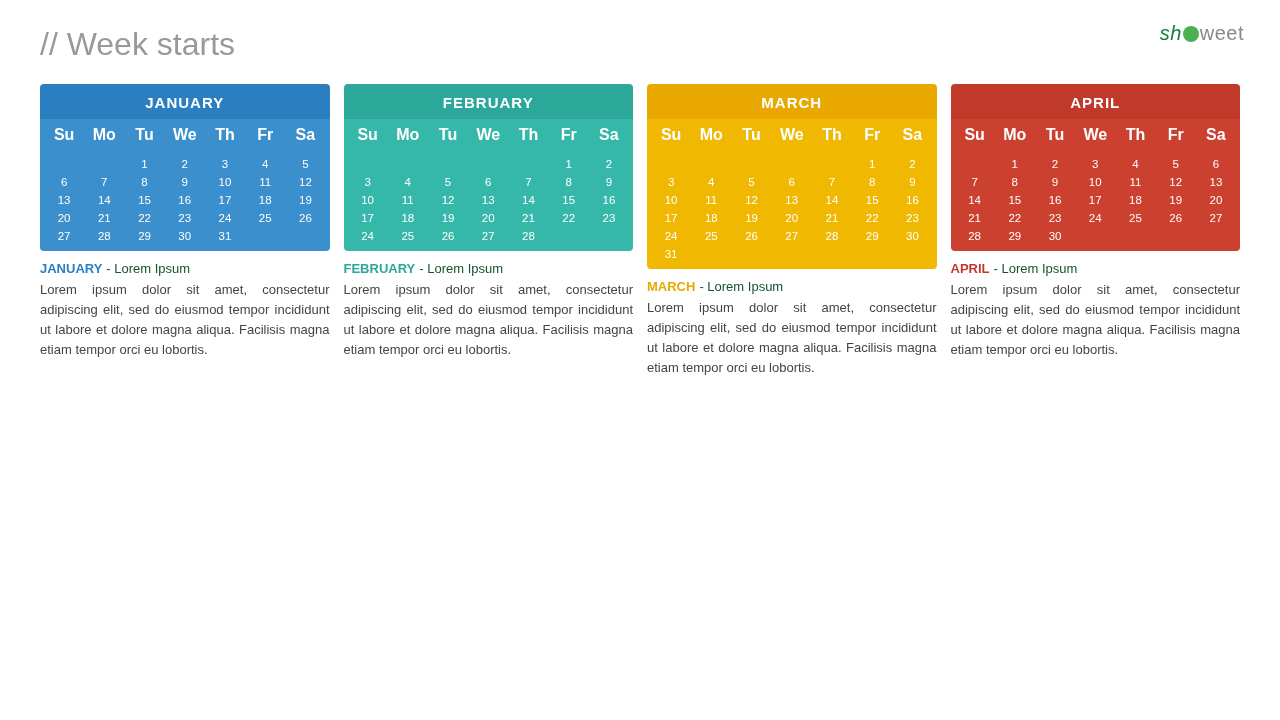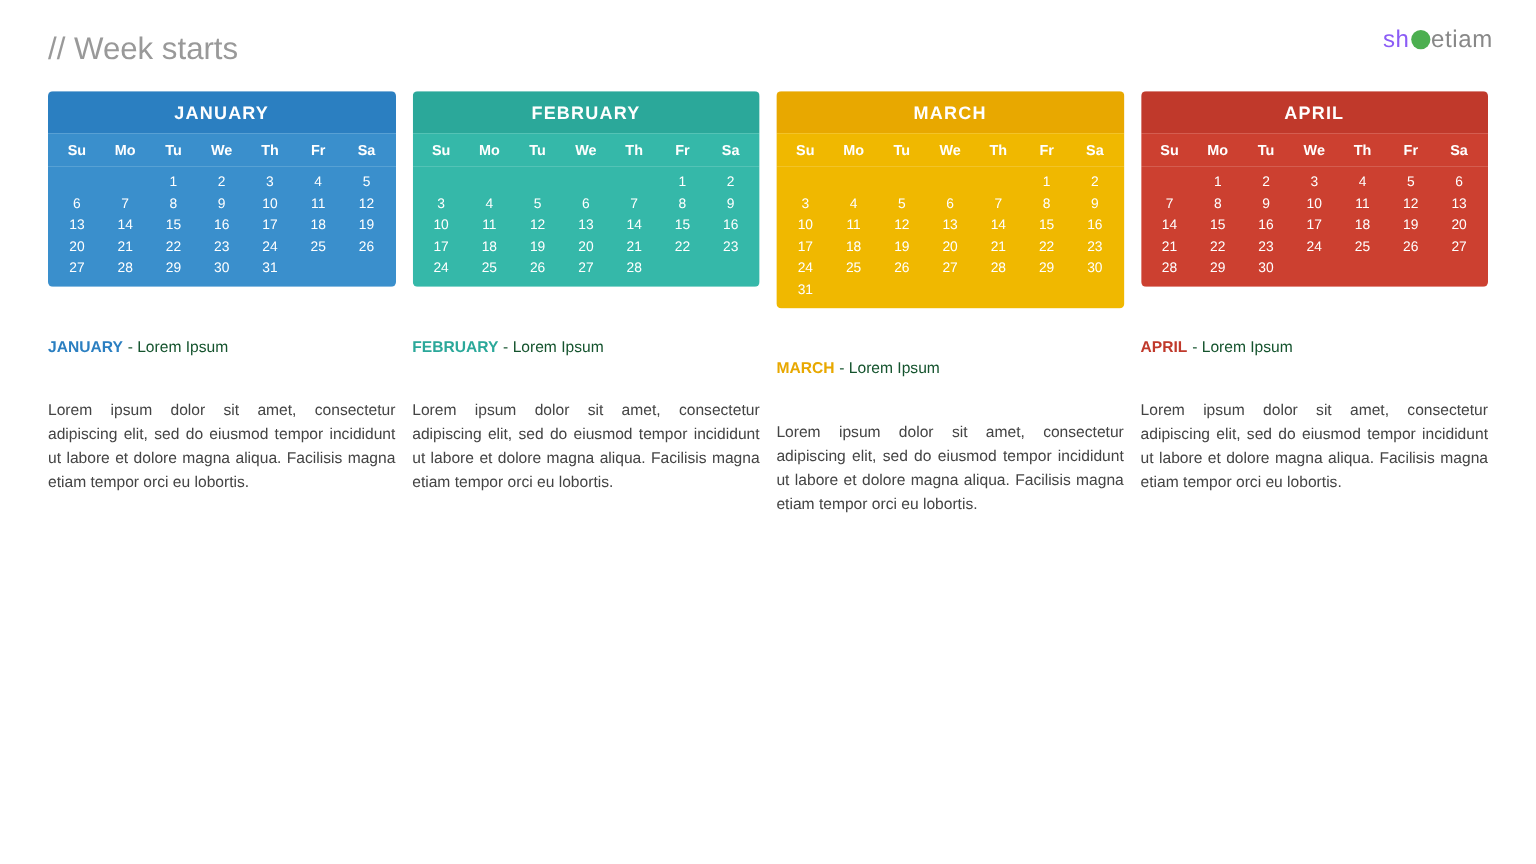--- a/index.html
+++ b/index.html
@@ -12,41 +12,40 @@
       padding: 20px 40px;
     }
     .main-title {
       font-size: 52px;
       font-weight: 900;
       color: #1a1a1a;
       line-height: 1.1;
       margin-bottom: 4px;
     }
     .subtitle {
-      font-size: 26px;
+      font-size: 32px;
       font-weight: 700;
       margin-bottom: 18px;
       line-height: 1.3;
     }
     .subtitle .jan-apr { color: #2b7fc1; }
     .subtitle .separator { color: #888; font-weight: 400; }
     .subtitle .sunday { color: #2b7fc1; }
     .subtitle .week-text { color: #999; font-weight: 400; }
 
     .calendars-row {
       display: flex;
       gap: 14px;
       width: 100%;
     }
 
     .calendar-col {
       flex: 1;
       display: flex;
       flex-direction: column;
-      gap: 32px;
     }
 
     .calendar-widget {
       border-radius: 4px;
       overflow: hidden;
       margin-bottom: 10px;
     }
 
     .cal-header {
       padding: 10px 0 8px;
@@ -58,21 +57,21 @@
     }
 
     .cal-days-header {
       display: grid;
       grid-template-columns: repeat(7, 1fr);
       padding: 4px 4px;
     }
 
     .cal-days-header span {
       text-align: center;
-      font-size: 12px;
+      font-size: 16px;
       font-weight: 600;
       color: white;
       padding: 3px 0;
     }
 
     .cal-body {
       padding: 4px 4px 6px;
     }
 
     .cal-week {
@@ -133,38 +132,38 @@
 
     .logo {
       position: absolute;
       top: 22px;
       right: 36px;
       font-size: 20px;
       color: #888;
       font-weight: 300;
       letter-spacing: 0.5px;
     }
-    .logo .sh { color: #8b5cf6; }
+    .logo .sh { color: #15803d; font-style: italic; }
     .logo .o-icon {
       display: inline-block;
       width: 16px;
       height: 16px;
       border-radius: 50%;
       background: #4caf50;
       position: relative;
       top: 2px;
       margin: 0 1px;
     }
     .logo .weet { color: #888; }
   </style>
 </head>
 <body>
 
 <div class="logo">
-  <span class="sh">sh</span><span class="o-icon"></span><span class="weet">etiam</span>
+  <span class="sh">sh</span><span class="o-icon"></span><span class="weet">weet</span>
 </div>
 
 <h1 class="main-title"></h1>
 
 <div class="subtitle">
   <span class="jan-apr"></span><span class="separator"></span><span class="week-text"></span><span class="week-text"> // Week starts </span><span class="sunday"></span>
 </div>
 
 <div class="calendars-row" id="calendars-container">
     <div class="calendar-col">

